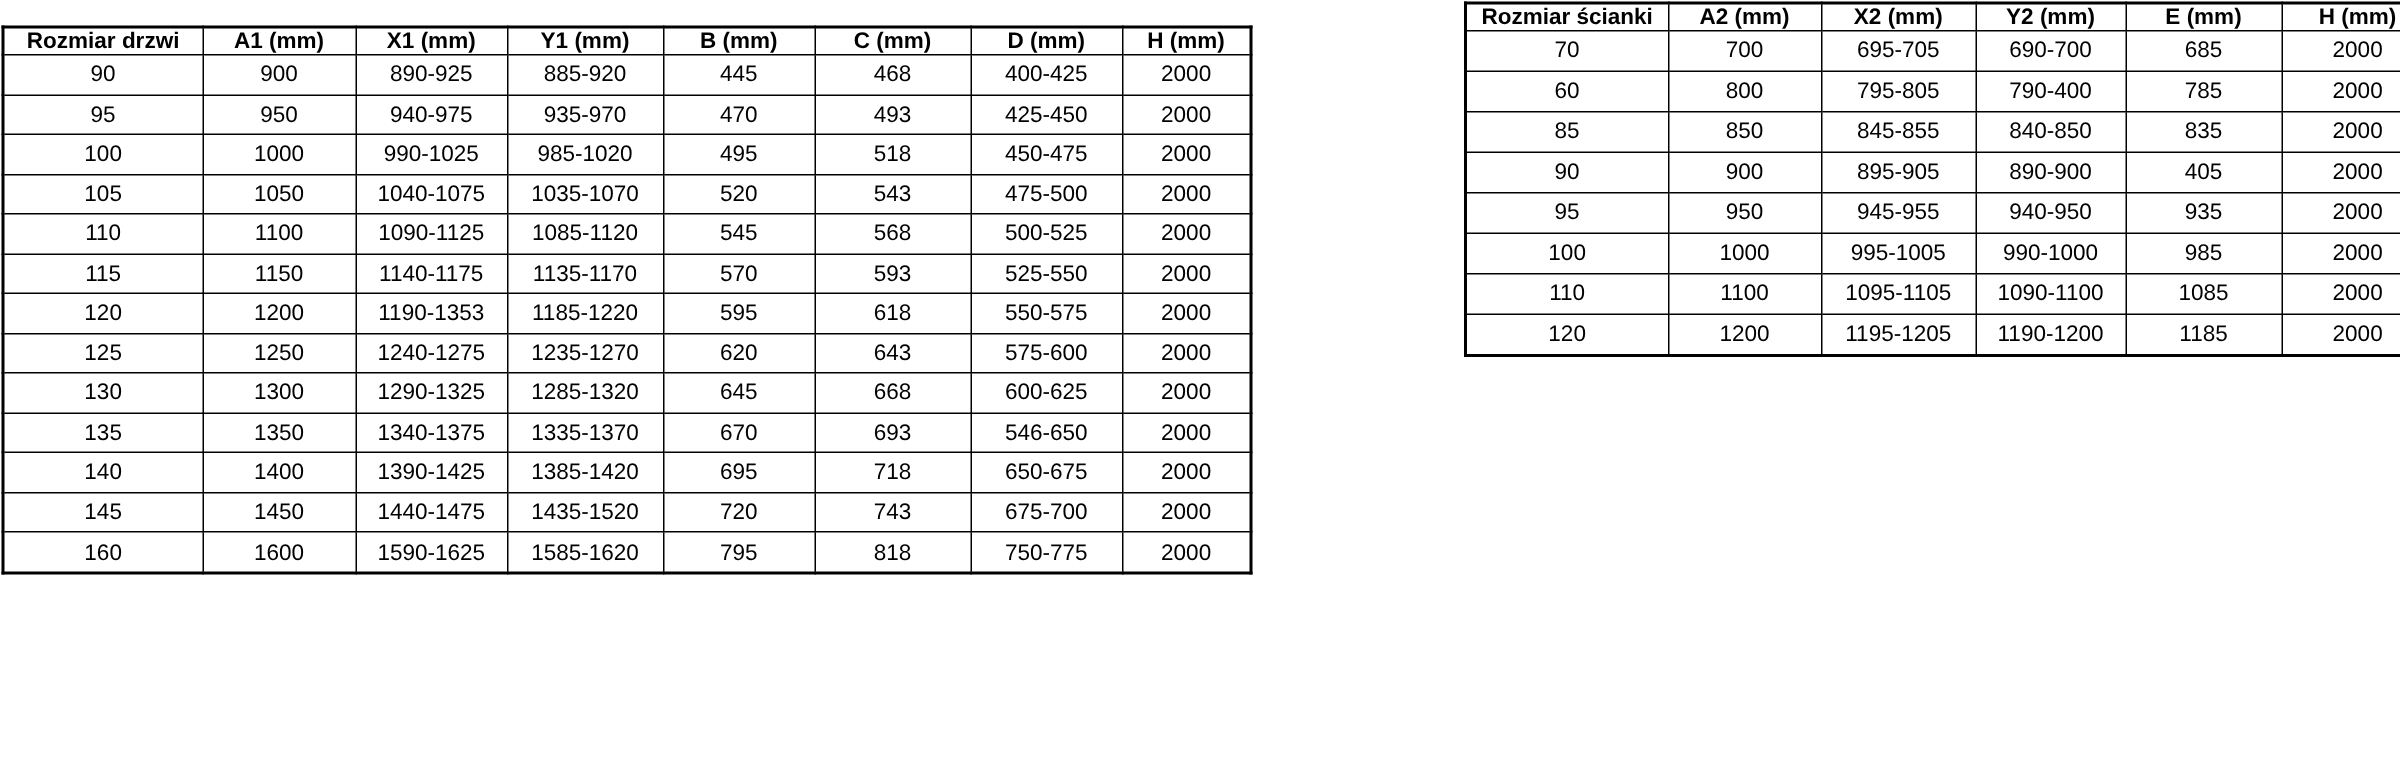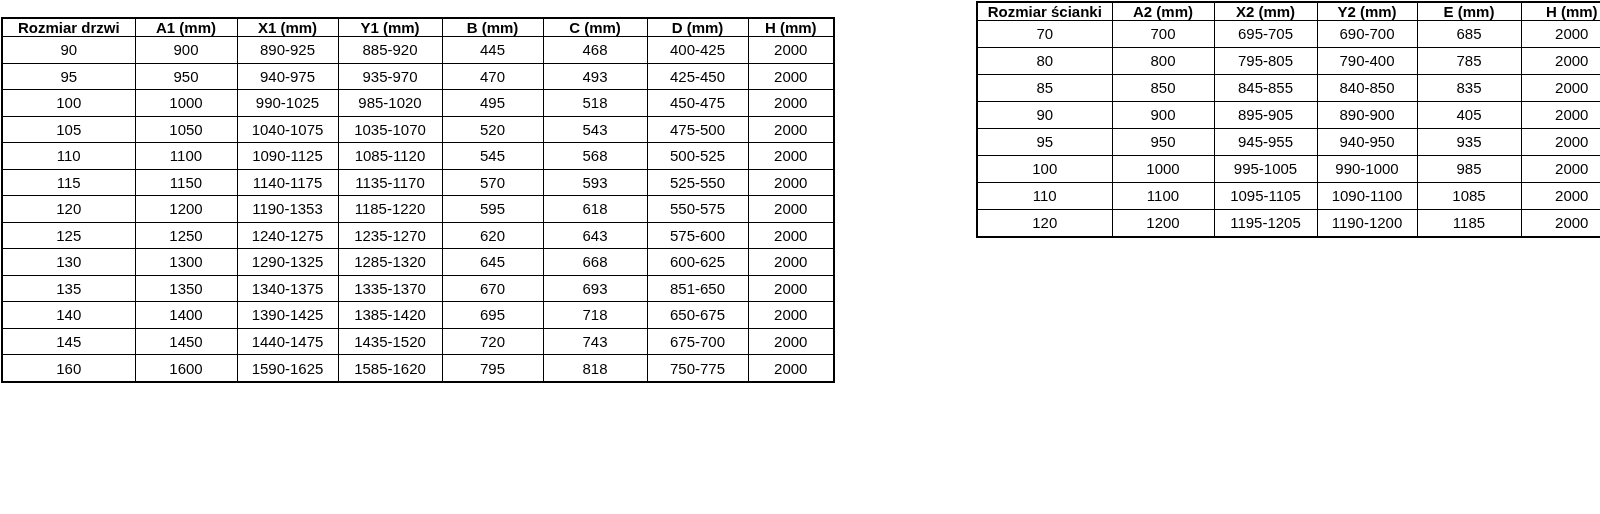--- a/index.html
+++ b/index.html
@@ -168,21 +168,21 @@
           <td>600-625</td>
           <td>2000</td>
         </tr>
         <tr>
           <td>135</td>
           <td>1350</td>
           <td>1340-1375</td>
           <td>1335-1370</td>
           <td>670</td>
           <td>693</td>
-          <td>851-650</td>
+          <td>546-650</td>
           <td>2000</td>
         </tr>
         <tr>
           <td>140</td>
           <td>1400</td>
           <td>1390-1425</td>
           <td>1385-1420</td>
           <td>695</td>
           <td>718</td>
           <td>650-675</td>
@@ -232,21 +232,21 @@
       <tbody>
         <tr>
           <td>70</td>
           <td>700</td>
           <td>695-705</td>
           <td>690-700</td>
           <td>685</td>
           <td>2000</td>
         </tr>
         <tr>
-          <td>80</td>
+          <td>60</td>
           <td>800</td>
           <td>795-805</td>
           <td>790-400</td>
           <td>785</td>
           <td>2000</td>
         </tr>
         <tr>
           <td>85</td>
           <td>850</td>
           <td>845-855</td>

